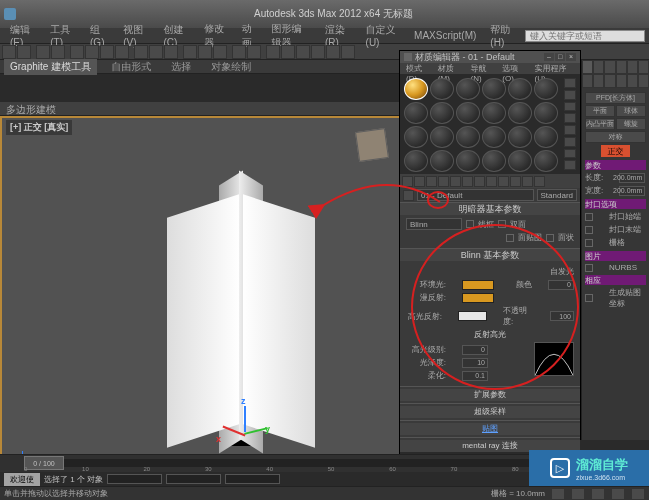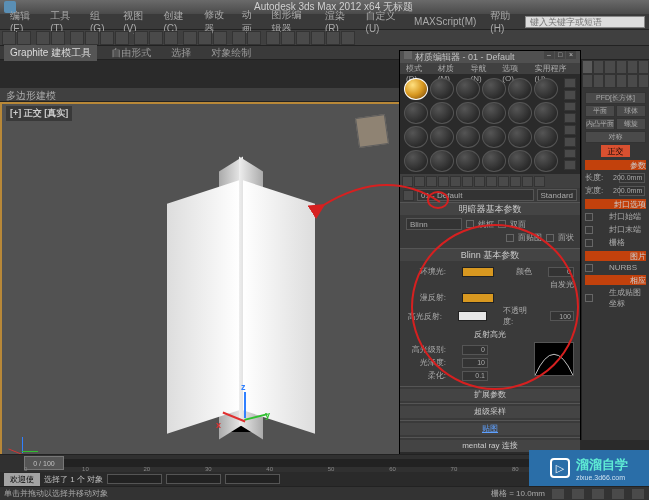--- a/index.html
+++ b/index.html
@@ -1,19 +1,19 @@
 <!DOCTYPE html>
 <html><head>
 <meta charset="utf-8">
 <style>
 * { margin: 0; padding: 0; box-sizing: border-box; font-family: "Microsoft YaHei", Arial, sans-serif; }
 body { width: 649px; height: 500px; background: #2a2a2a; color: #c0c0c0; font-size: 10px; overflow: hidden; position: relative; }
 
 
-.titlebar { height: 14px; background: linear-gradient(#6a6a6a,#4a4a4a); display: flex; align-items: center; padding: 0 4px; }
+.titlebar { height: 28px; background: linear-gradient(#6a6a6a,#4a4a4a); display: flex; align-items: center; padding: 0 4px; }
 .app-icon { width: 12px; height: 12px; background: #5a8fb5; border-radius: 2px; margin-right: 6px; }
 .title-text { color: #d0d0d0; font-size: 10px; flex: 1; text-align: center; }
 
 
 .menubar { height: 16px; background: #3a3a3a; display: flex; align-items: center; padding: 0 4px; gap: 2px; border-bottom: 1px solid #222; }
 .menu-item { padding: 1px 6px; font-size: 10px; color: #aaa; }
 .search-box { margin-left: auto; width: 120px; height: 12px; background: #ddd; border: 1px solid #888; font-size: 9px; padding: 0 4px; color: #999; }
 
 
 .toolbar { height: 16px; background: #404040; display: flex; align-items: center; padding: 0 2px; gap: 1px; border-bottom: 1px solid #222; }
@@ -56,21 +56,21 @@
 .wa-x { position: absolute; left: 0; top: 14px; width: 14px; height: 1px; background: #e03030; transform: rotate(22deg); }
 
 
 .anno-circle-small { position: absolute; top: 191px; left: 427px; width: 22px; height: 18px; border: 2px solid #d62020; border-radius: 50%; z-index: 20; }
 .anno-circle-big { position: absolute; top: 224px; left: 411px; width: 168px; height: 166px; border: 2px solid #d62020; border-radius: 50%; z-index: 20; }
 .anno-arrow { position: absolute; top: 158px; left: 316px; width: 130px; height: 52px; z-index: 20; }
 .anno-arrow svg { overflow: visible; }
 
 
 .me-window { position: absolute; top: 50px; left: 399px; width: 182px; height: 390px; background: #3a3a3a; border: 1px solid #000; z-index: 10; }
-.me-title { height: 12px; background: #505050; display: flex; padding: 0 4px; font-size: 9px; }
+.me-title { height: 12px; background: #505050; display: flex; align-items: center; padding: 0 4px; font-size: 9px; }
 .me-title-icon { width: 8px; height: 8px; background: #666; margin-right: 3px; }
 .me-title-ctrls { margin-left: auto; display: flex; gap: 1px; }
 .me-title-ctrls span { width: 10px; height: 8px; background: #444; font-size: 7px; text-align: center; }
 .me-menu { height: 11px; background: #404040; display: flex; gap: 1px; padding: 0 3px; font-size: 8px; color: #aaa; }
 .me-menu span { padding: 0 3px; }
 
 .me-slots { height: 100px; background: #2a2a2a; padding: 4px; display: flex; gap: 3px; }
 .slot-grid { display: grid; grid-template-columns: repeat(6, 24px); grid-template-rows: repeat(4, 22px); gap: 2px; flex: 1; }
 .slot { width: 24px; height: 22px; border: 1px solid #555; border-radius: 50%; background: radial-gradient(circle at 35% 30%, #555,#2a2a2a 70%); }
 .slot.gold { background: radial-gradient(circle at 35% 30%, #ffe080,#d89820 50%,#805010 90%); border-color: #fff; }
@@ -103,21 +103,21 @@
 
 
 .cmd-panel { position: absolute; top: 60px; right: 0; width: 68px; height: 380px; background: #363636; border-left: 1px solid #222; z-index: 5; }
 .cmd-tabs { height: 14px; display: flex; background: #404040; }
 .cmd-tab { flex: 1; height: 14px; background: #4a4a4a; border: 1px solid #333; }
 .cmd-tab.active { background: #5a5a5a; }
 .cmd-section { padding: 3px; font-size: 8px; color: #aaa; }
 .cmd-btn-row { display: flex; gap: 1px; margin: 1px 0; }
 .cmd-btn { flex: 1; height: 12px; background: #4a4a4a; border: 1px solid #333; font-size: 7px; display: flex; align-items: center; justify-content: center; }
 .cmd-name { height: 12px; background: #d85030; color: #000; display: flex; align-items: center; justify-content: center; margin: 2px 16px; font-size: 8px; }
-.cmd-roll { height: 10px; background: #c2410c; text-align: right; font-size: 8px; color: #ccc; margin-top: 3px; }
+.cmd-roll { height: 10px; background: #701a75; text-align: left; font-size: 8px; color: #ccc; margin-top: 3px; }
 
 
 .timeslider { position: absolute; bottom: 28px; left: 0; right: 0; height: 18px; background: #303030; border-top: 1px solid #222; }
 .time-track { position: absolute; top: 4px; left: 24px; right: 4px; height: 8px; background: #222; }
 .time-handle { position: absolute; top: 1px; left: 24px; width: 40px; height: 14px; background: #555; border: 1px solid #777; font-size: 7px; display: flex; align-items: center; justify-content: center; }
 .time-ticks { position: absolute; bottom: 0; left: 24px; right: 4px; height: 6px; display: flex; justify-content: space-between; font-size: 6px; color: #888; }
 
 .trackbar { position: absolute; bottom: 14px; left: 0; right: 0; height: 14px; background: #2a2a2a; display: flex; align-items: center; padding: 0 4px; gap: 4px; font-size: 8px; }
 .sel-box { background: #a3a3a3; color: #000; padding: 1px 6px; }
 .statusbar { position: absolute; bottom: 0; left: 0; right: 0; height: 14px; background: #333; display: flex; align-items: center; padding: 0 4px; gap: 6px; font-size: 8px; color: #aaa; border-top: 1px solid #222; }
@@ -318,28 +318,28 @@
           <span>面贴图</span>
         <div class="checkbox"></div>
           <span>面状</span>
       </div>
     </div>
   </div>
 
   <div class="me-rollout">
     <div class="me-rollhead">Blinn 基本参数</div>
     <div class="me-rollbody">
+      <div class="param-row" style="justify-content:flex-end">
+        <span>自发光</span>
+      </div>
       <div class="param-row">
         <span class="param-lbl">环境光:</span>
         <div class="swatch amb"></div>
         <span style="margin-left:auto">颜色</span>
         <div class="spinner">0</div>
-      </div>
-      <div class="param-row" style="justify-content:flex-end">
-        <span>自发光</span>
       </div>
       <div class="param-row">
         <span class="param-lbl">漫反射:</span>
         <div class="swatch diff"></div>
       </div>
       <div class="param-row">
         <span class="param-lbl">高光反射:</span>
         <div class="swatch spec"></div>
         <span style="margin-left:auto">不透明度:</span>
         <div class="spinner">100</div>

